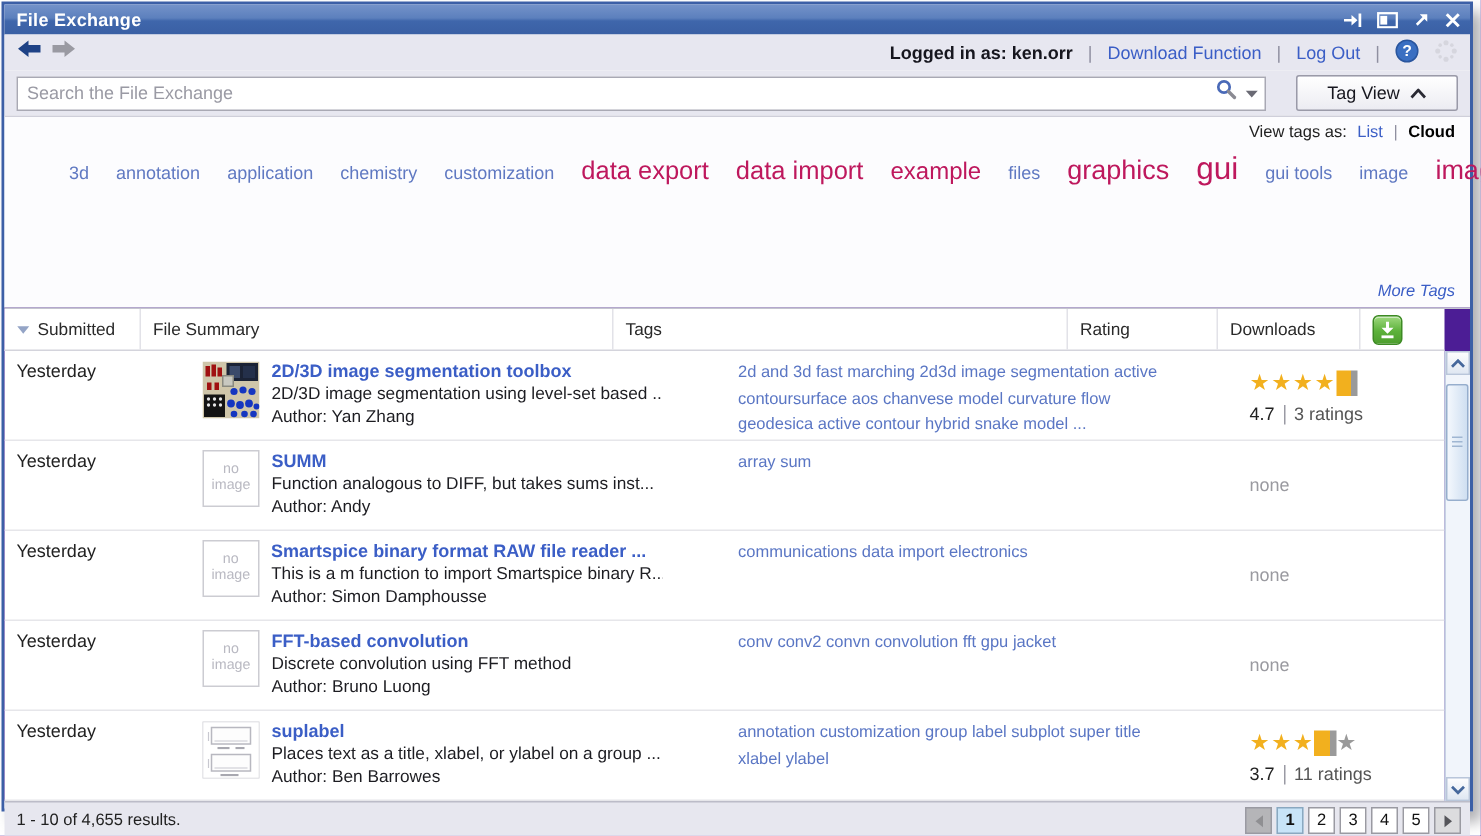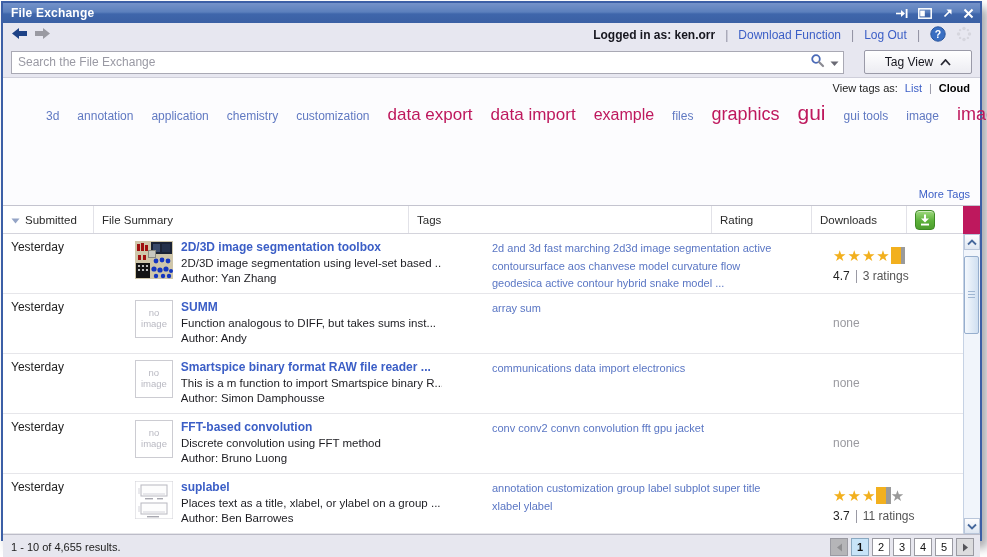--- a/index.html
+++ b/index.html
@@ -39,24 +39,24 @@
 
   
   .tagarea { flex:0 0 128px; background:#fcfcfe; border-top:1px solid #cfcfda; padding:2px 10px 0 10px;
              display:flex; flex-direction:column; }
   .viewtags { text-align:right; font-size:11px; color:#222; display:flex; justify-content:flex-end;
               gap:7px; align-items:center; height:16px; }
   .viewtags .cur { font-weight:bold; color:#000; }
   .cloud { flex:1; text-align:center; padding:2px 24px 0 24px; line-height:30px; }
   .tag { color:#6079c2; margin:0 9px; cursor:pointer; white-space:nowrap; vertical-align:baseline; }
   .tag.big { color:#be185d; }
-  .moretags { text-align:right; font-size:11px; height:17px; }
-
-  
-  .tablewrap { flex:1; position:relative; border-top:1px solid #c4c4cf; display:flex; flex-direction:column; background:#be185d; }
+  .moretags { text-align:right; font-size:11px; height:17px;font-style:italic; }
+
+  
+  .tablewrap { flex:1; position:relative; border-top:1px solid #c4c4cf; display:flex; flex-direction:column; background:#4c1d95; }
   .thead { height:28px; flex:0 0 28px; display:flex; align-items:stretch; border-bottom:1px solid #d4d4dc;
            margin-right:17px; background:#fff; }
   .hcell { display:flex; align-items:center; font-size:11.5px; color:#2a2a2a; padding-left:8px; gap:5px;
            border-left:1px solid #e2e2e8; cursor:pointer; }
   .hcell:first-child { border-left:none; }
   .c1 { width:90px; flex:0 0 90px; }
   .c2 { width:315px; flex:0 0 315px; }
   .c3 { width:303px; flex:0 0 303px; }
   .c4 { width:100px; flex:0 0 100px; }
   .c5 { width:95px; flex:0 0 95px; }

